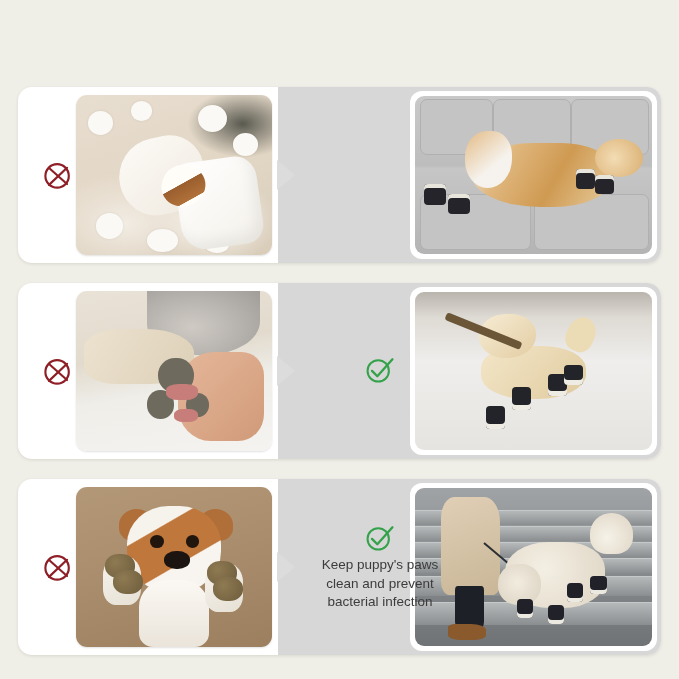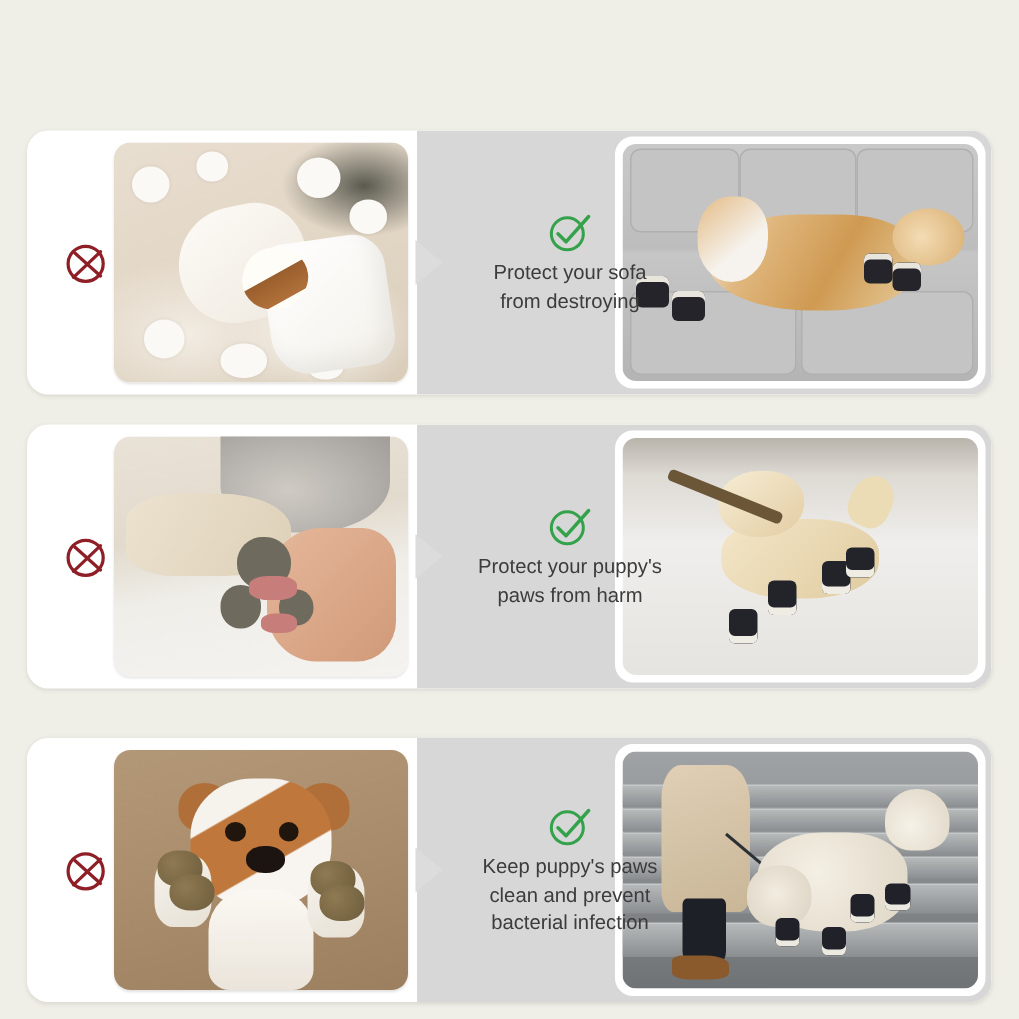--- a/index.html
+++ b/index.html
@@ -33,21 +33,21 @@
   .card{
     position:absolute;
     left:18px;width:643px;
     background:#ffffff;
     border-radius:14px;
     box-shadow:0 1px 3px rgba(120,115,100,.18);
     overflow:hidden;
   }
   .card-1{top:87px;height:176px;}
   .card-2{top:283px;height:176px;}
-  .card-3{top:492px;height:176px;}
+  .card-3{top:479px;height:176px;}
 
   
   .gray-pane{
     position:absolute;top:0;right:0;height:100%;
     width:383px;
     background:#d7d7d7;
   }
   
   .photo-frame{
     position:absolute;top:4px;right:4px;
@@ -233,28 +233,20 @@
         <div class="dog"></div>
         <div class="pillow"></div>
         <div class="head"></div>
       </div>
     </div>
 
     <svg class="chevron" viewBox="0 0 26 34">
       <path d="M4 2 L22 17 L4 32 Z" fill="#dcdcdc"></path>
     </svg>
 
-    <div class="good-block">
-      <svg class="check-icon" viewBox="0 0 36 36">
-        <circle cx="16" cy="19" r="12" fill="none" stroke="#34a24a" stroke-width="2.3"></circle>
-        <path d="M9 19 L15 25 L32 6" fill="none" stroke="#34a24a" stroke-width="2.6" stroke-linecap="round" stroke-linejoin="round"></path>
-      </svg>
-      <div class="good-text">Protect your sofa
-from destroying</div>
-    </div>
 
     <div class="right-photo">
       <div class="ph p1r">
         <div class="cushion" style="left:2%;top:2%;width:30%;height:34%"></div>
         <div class="cushion" style="left:33%;top:2%;width:32%;height:34%"></div>
         <div class="cushion" style="left:66%;top:2%;width:32%;height:34%"></div>
         <div class="cushion" style="left:2%;top:62%;width:46%;height:34%"></div>
         <div class="cushion" style="left:50%;top:62%;width:48%;height:34%"></div>
         <div class="dogbody"></div>
         <div class="tail"></div>
@@ -292,22 +284,20 @@
 
     <svg class="chevron" viewBox="0 0 26 34">
       <path d="M4 2 L22 17 L4 32 Z" fill="#dcdcdc"></path>
     </svg>
 
     <div class="good-block">
       <svg class="check-icon" viewBox="0 0 36 36">
         <circle cx="16" cy="19" r="12" fill="none" stroke="#34a24a" stroke-width="2.3"></circle>
         <path d="M9 19 L15 25 L32 6" fill="none" stroke="#34a24a" stroke-width="2.6" stroke-linecap="round" stroke-linejoin="round"></path>
       </svg>
-      <div class="good-text">Protect your puppy's
-paws from harm</div>
     </div>
 
     <div class="right-photo">
       <div class="ph p2r">
         <div class="labbody"></div>
         <div class="labtail"></div>
         <div class="labhead"></div>
         <div class="stick"></div>
         <div class="lboot" style="left:30%;top:72%;width:8%;height:15%"></div>
         <div class="lboot" style="left:41%;top:60%;width:8%;height:15%"></div>

